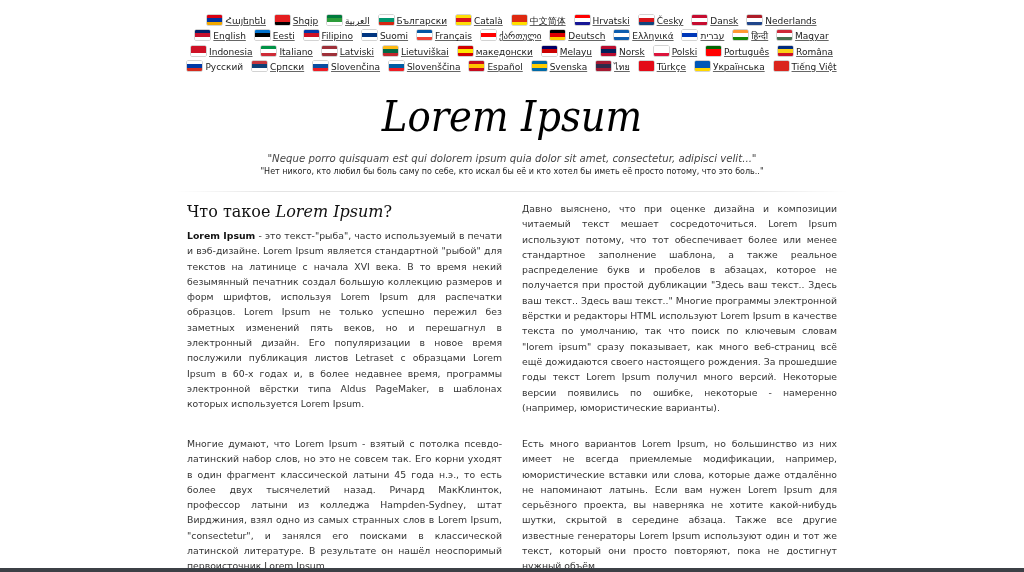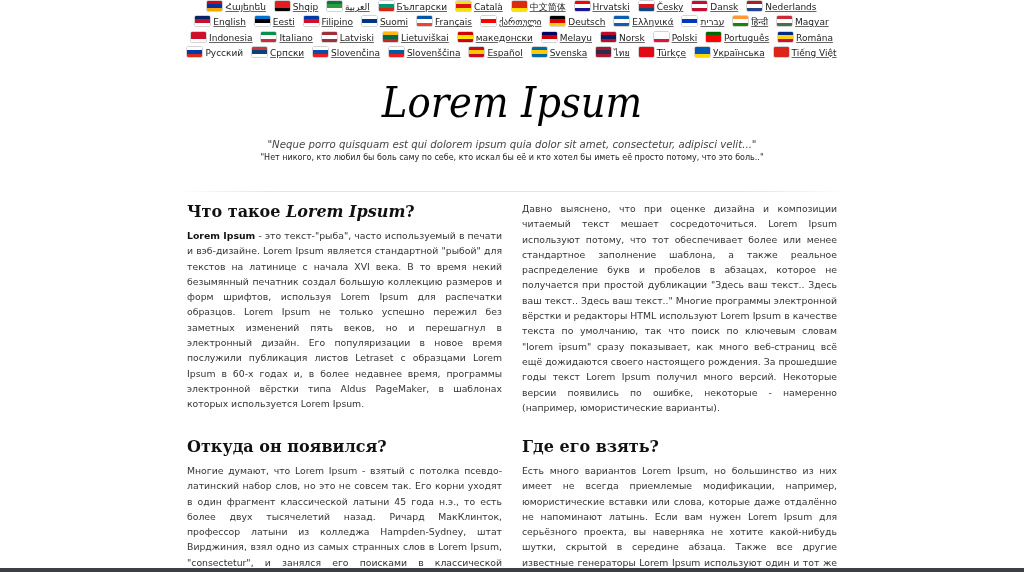--- a/index.html
+++ b/index.html
@@ -1,19 +1,19 @@
 <!DOCTYPE html>
 <html><head>
 <meta charset="utf-8">
 <style>
   * { box-sizing: border-box; margin: 0; padding: 0; }
   html, body { width: 1024px; height: 572px; overflow: hidden; background: #ffffff; }
   body { font-family: "DejaVu Sans", sans-serif; color: #000; position: relative; }
   #languages {
-    width: 660px; margin: 0 auto; text-align: center;
+    width: 660px; margin: 0 auto; padding-top: 14px; text-align: center;
     font-size: 9px; line-height: 15.3px;
   }
   .lang { display: inline-block; margin: 0 3px; white-space: nowrap; }
   .lang a { color: #222; text-decoration: underline; text-decoration-color: #666; }
   .lang.current a { text-decoration: none; }
   .flag {
     display: inline-block; width: 15px; height: 10px; vertical-align: -1px; margin-right: 3px;
     border-radius: 1px; box-shadow: 0 0 0 0.5px rgba(0,0,0,0.35);
   }
   #banner { text-align: center; margin-top: 16px; }
@@ -27,21 +27,21 @@
   }
   #banner h5 { font-weight: normal; font-size: 8px; color: #222; margin-top: 3px; }
   #divider {
     position: absolute; left: 176px; top: 191px; width: 672px; height: 1px;
     background: linear-gradient(to right, rgba(220,220,220,0), #e4e4e4 15%, #e4e4e4 85%, rgba(220,220,220,0));
   }
   .section {
     position: absolute; width: 315px;
   }
   .section h2 {
-    font-family: "DejaVu Serif", serif; font-weight: bold; font-size: 16px;
+    font-family: "DejaVu Serif", serif; font-weight: normal; font-size: 16px;
     line-height: 22px; color: #111; margin-bottom: 5px;
   }
   .section h2 em { font-style: italic; }
   .section p {
     font-size: 9.3px; line-height: 15.3px; color: #333; text-align: justify;
   }
   .section p strong { color: #111; }
   #s1 { left: 187px; top: 201px; }
   #s2 { left: 522px; top: 201px; }
   #s3 { left: 187px; top: 436px; }
@@ -66,22 +66,20 @@
 <div class="section" id="s1">
   <h2><span>Что такое </span><em>Lorem Ipsum</em><span>?</span></h2>
   <p><strong>Lorem Ipsum</strong><span> - это текст-"рыба", часто используемый в печати и вэб-дизайне. Lorem Ipsum является стандартной "рыбой" для текстов на латинице с начала XVI века. В то время некий безымянный печатник создал большую коллекцию размеров и форм шрифтов, используя Lorem Ipsum для распечатки образцов. Lorem Ipsum не только успешно пережил без заметных изменений пять веков, но и перешагнул в электронный дизайн. Его популяризации в новое время послужили публикация листов Letraset с образцами Lorem Ipsum в 60-х годах и, в более недавнее время, программы электронной вёрстки типа Aldus PageMaker, в шаблонах которых используется Lorem Ipsum.</span></p>
 </div>
 
 <div class="section" id="s2">
   <p>Давно выяснено, что при оценке дизайна и композиции читаемый текст мешает сосредоточиться. Lorem Ipsum используют потому, что тот обеспечивает более или менее стандартное заполнение шаблона, а также реальное распределение букв и пробелов в абзацах, которое не получается при простой дубликации "Здесь ваш текст.. Здесь ваш текст.. Здесь ваш текст.." Многие программы электронной вёрстки и редакторы HTML используют Lorem Ipsum в качестве текста по умолчанию, так что поиск по ключевым словам "lorem ipsum" сразу показывает, как много веб-страниц всё ещё дожидаются своего настоящего рождения. За прошедшие годы текст Lorem Ipsum получил много версий. Некоторые версии появились по ошибке, некоторые - намеренно (например, юмористические варианты).</p>
 </div>
 
 <div class="section" id="s3">
-  <h2>Откуда он появился?</h2>
   <p>Многие думают, что Lorem Ipsum - взятый с потолка псевдо-латинский набор слов, но это не совсем так. Его корни уходят в один фрагмент классической латыни 45 года н.э., то есть более двух тысячелетий назад. Ричард МакКлинток, профессор латыни из колледжа Hampden-Sydney, штат Вирджиния, взял одно из самых странных слов в Lorem Ipsum, "consectetur", и занялся его поисками в классической латинской литературе. В результате он нашёл неоспоримый первоисточник Lorem Ipsum.</p>
 </div>
 
 <div class="section" id="s4">
-  <h2>Где его взять?</h2>
   <p>Есть много вариантов Lorem Ipsum, но большинство из них имеет не всегда приемлемые модификации, например, юмористические вставки или слова, которые даже отдалённо не напоминают латынь. Если вам нужен Lorem Ipsum для серьёзного проекта, вы наверняка не хотите какой-нибудь шутки, скрытой в середине абзаца. Также все другие известные генераторы Lorem Ipsum используют один и тот же текст, который они просто повторяют, пока не достигнут нужный объём.</p>
 </div>
 
 <div id="bottom-bar"></div>
 
 </body></html>

